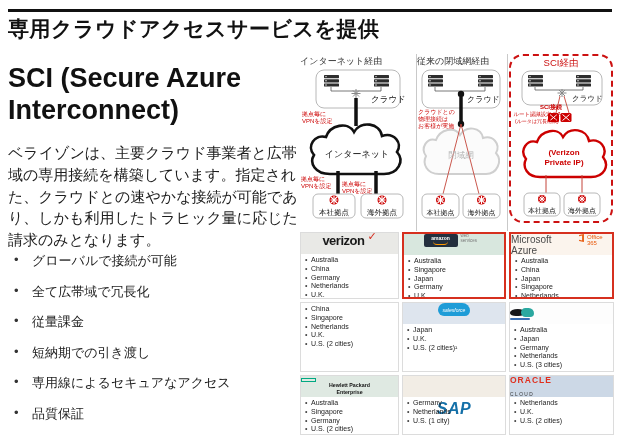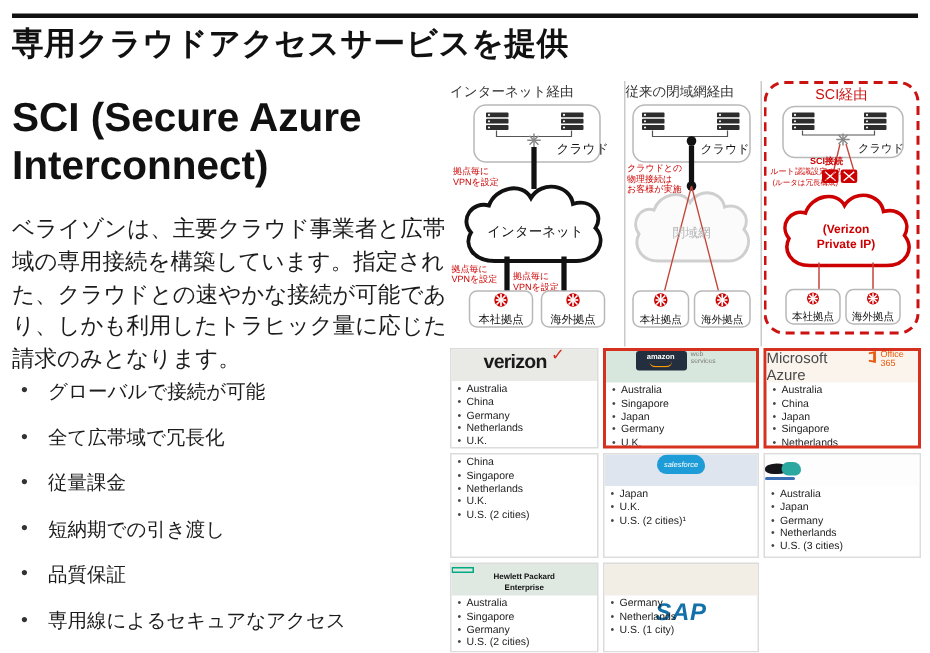--- a/index.html
+++ b/index.html
@@ -87,22 +87,22 @@
 
 <div class="top-rule"></div>
 <div class="slide-title">専用クラウドアクセスサービスを提供</div>
 <div class="sci-heading">SCI (Secure Azure Interconnect)</div>
 <div class="description">ベライゾンは、主要クラウド事業者と広帯域の専用接続を構築しています。指定された、クラウドとの速やかな接続が可能であり、しかも利用したトラヒック量に応じた請求のみとなります。</div>
 <div class="features">
     <div class="li-row">グローバルで接続が可能</div>
     <div class="li-row">全て広帯域で冗長化</div>
     <div class="li-row">従量課金</div>
     <div class="li-row">短納期での引き渡し</div>
+    <div class="li-row">専用線によるセキュアなアクセス</div>
     <div class="li-row">品質保証</div>
-    <div class="li-row">専用線によるセキュアなアクセス</div>
   </div>
 
 <div class="diagram">
 
   <div class="dcol dcol1">
     <div class="dhead">インターネット経由</div>
     <svg width="114" height="152" viewBox="0 0 114 152">
       <defs>
         <g id="srv1">
             <rect x="0" y="0" width="15" height="3.2" rx="0.6" fill="#2d2d2d"></rect>
@@ -381,13 +381,25 @@
     <div class="chead chead-sap">
       <span class="sap-text">SAP</span>
     </div>
     <div class="clist">
         <div class="li-row">Germany</div>
         <div class="li-row">Netherlands</div>
         <div class="li-row">U.S. (1 city)</div>
       </div>
   </div>
 
+  <div class="cell">
+    <div class="chead chead-ora">
+      <span class="ora-text">ORACLE</span>
+      <span class="ora-rule"></span>
+      <span class="ora-cloud">CLOUD</span>
+    </div>
+    <div class="clist">
+        <div class="li-row">Netherlands</div>
+        <div class="li-row">U.K.</div>
+        <div class="li-row">U.S. (2 cities)</div>
+      </div>
+  </div>
 </div>
 
 </body></html>

